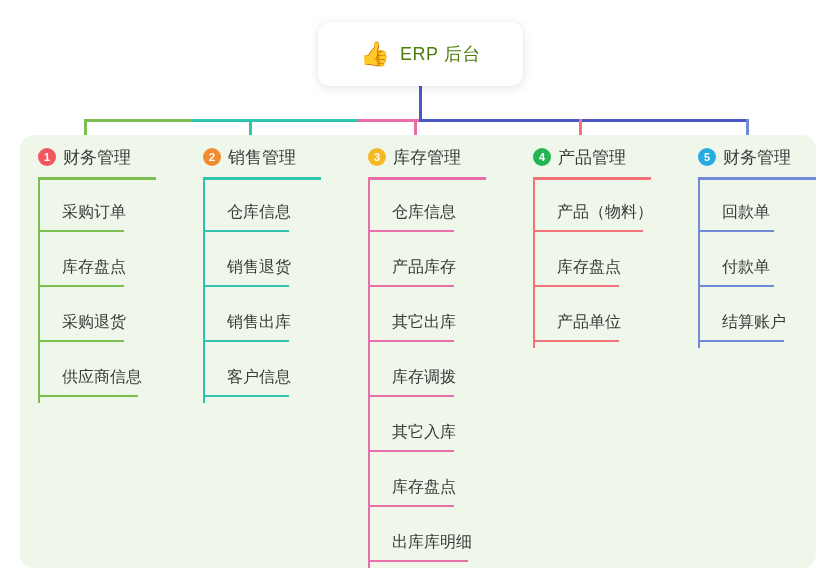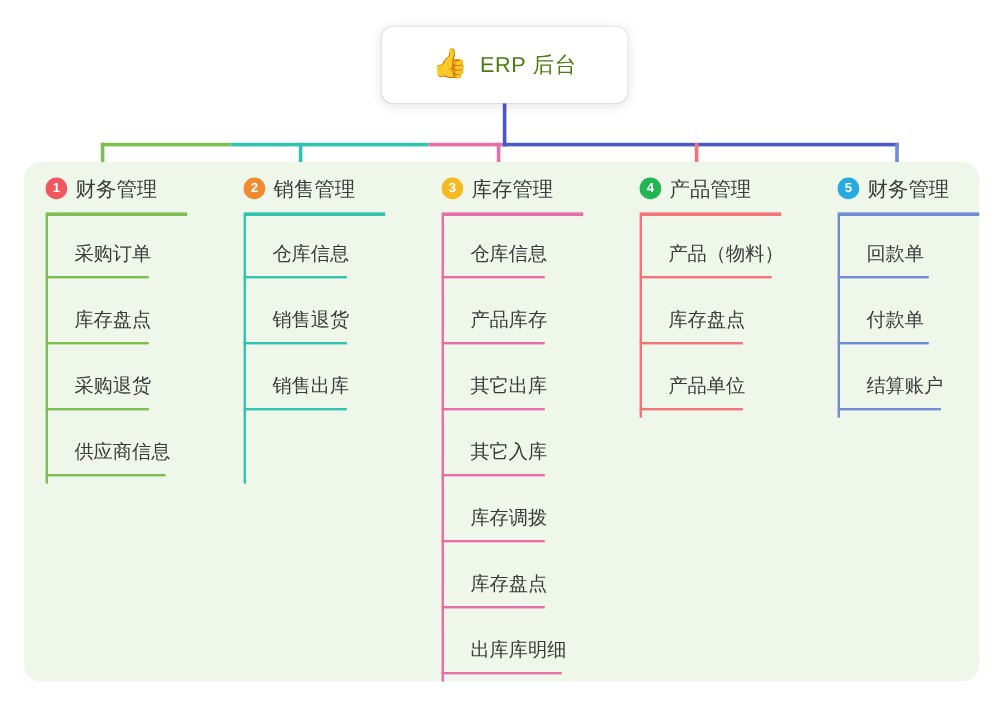--- a/index.html
+++ b/index.html
@@ -202,20 +202,24 @@
           <div class="item-rule" style="width: 86px; background: rgb(46, 196, 176);"></div>
         </div>
         <div class="item">
           <span class="item-label">销售退货</span>
           <div class="item-rule" style="width: 86px; background: rgb(46, 196, 176);"></div>
         </div>
         <div class="item">
           <span class="item-label">销售出库</span>
           <div class="item-rule" style="width: 86px; background: rgb(46, 196, 176);"></div>
         </div>
+        <div class="item">
+          <span class="item-label">客户信息</span>
+          <div class="item-rule" style="width: 86px; background: rgb(46, 196, 176);"></div>
+        </div>
       </div>
     </div>
     <div class="column" style="left: 350px;">
       <div class="col-head">
         <span class="badge" style="background: rgb(245, 185, 33);">3</span>
         <span class="col-title">库存管理</span>
       </div>
       <div class="col-rule" style="width: 118px; background: rgb(232, 110, 168); margin-left: 18px;"></div>
       <div class="items">
         <div class="spine" style="height: 388px; background: rgb(232, 110, 168);"></div>
@@ -225,25 +229,25 @@
         </div>
         <div class="item">
           <span class="item-label">产品库存</span>
           <div class="item-rule" style="width: 86px; background: rgb(232, 110, 168);"></div>
         </div>
         <div class="item">
           <span class="item-label">其它出库</span>
           <div class="item-rule" style="width: 86px; background: rgb(232, 110, 168);"></div>
         </div>
         <div class="item">
+          <span class="item-label">库存调拨</span>
+          <div class="item-rule" style="width: 86px; background: rgb(232, 110, 168);"></div>
+        </div>
+        <div class="item">
           <span class="item-label">其它入库</span>
-          <div class="item-rule" style="width: 86px; background: rgb(232, 110, 168);"></div>
-        </div>
-        <div class="item">
-          <span class="item-label">库存调拨</span>
           <div class="item-rule" style="width: 86px; background: rgb(232, 110, 168);"></div>
         </div>
         <div class="item">
           <span class="item-label">库存盘点</span>
           <div class="item-rule" style="width: 86px; background: rgb(232, 110, 168);"></div>
         </div>
         <div class="item">
           <span class="item-label">出库库明细</span>
           <div class="item-rule" style="width: 100px; background: rgb(232, 110, 168);"></div>
         </div>

